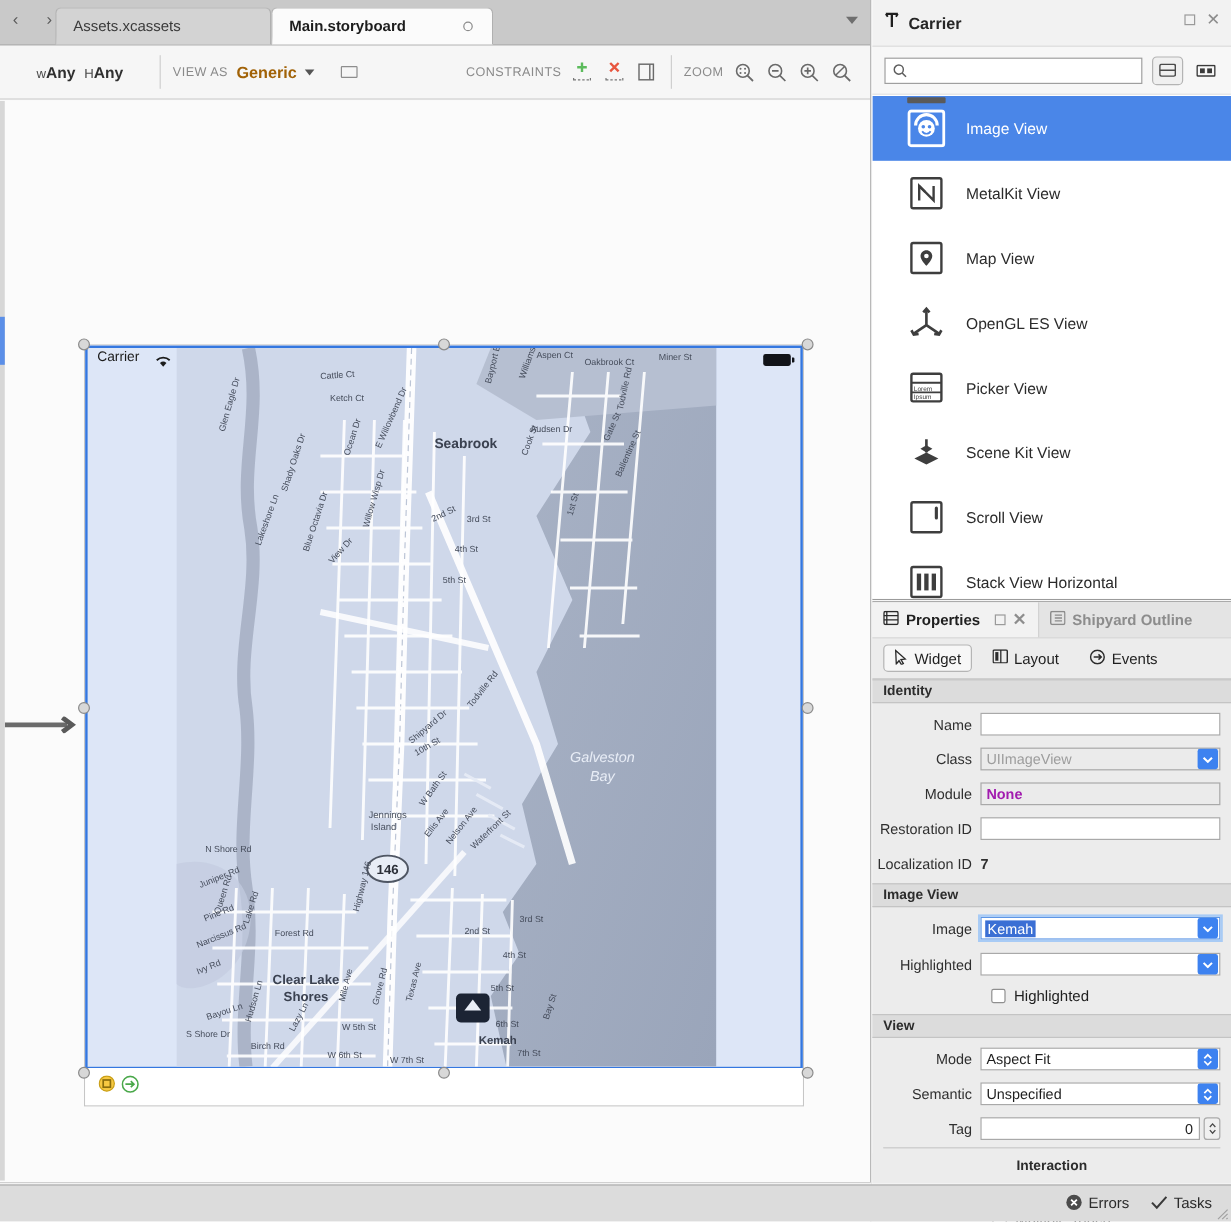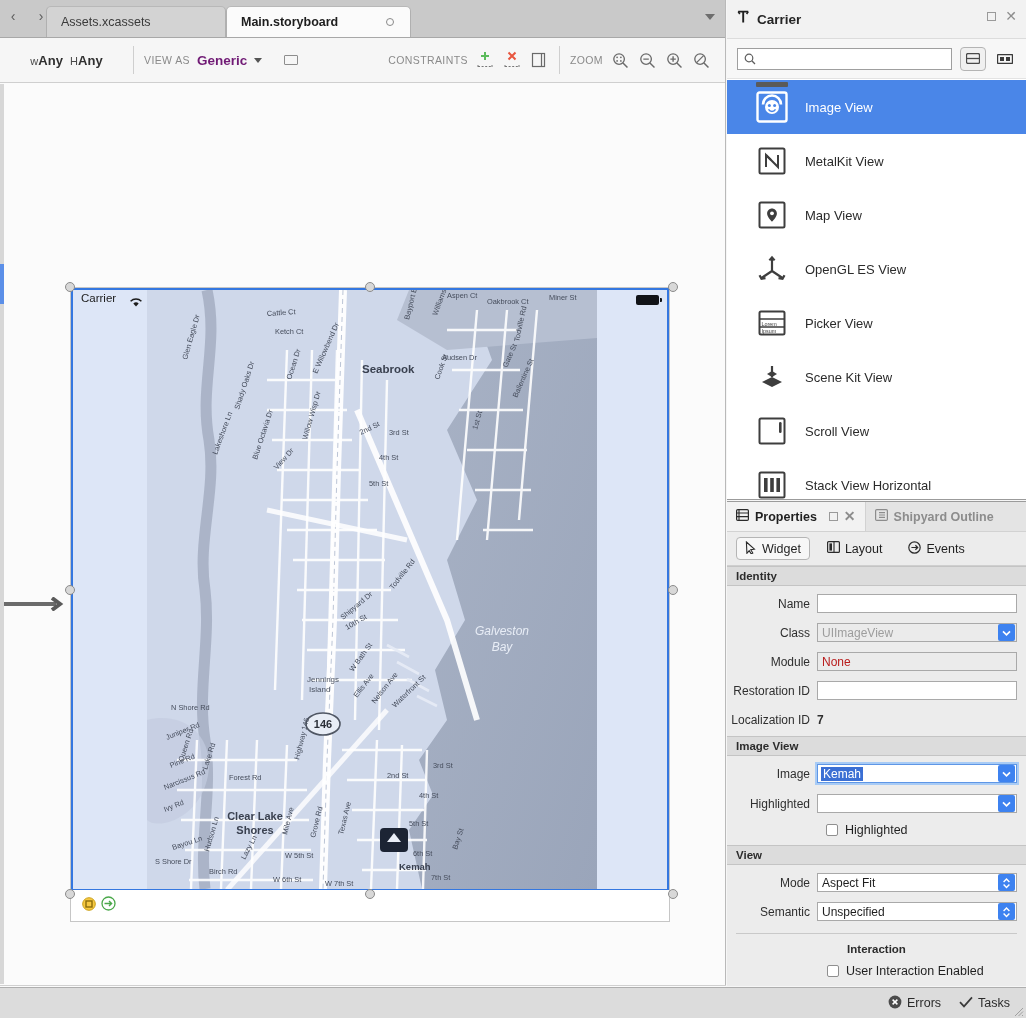--- a/index.html
+++ b/index.html
@@ -38,21 +38,21 @@
   
   .etoolbar { position: relative; height: 45px; background: #f6f6f6;
               border-bottom: 1px solid #cfcfcf; display: flex; align-items: center;
               font-size: 12px; color: #4a4a4a; }
   .sizeclass { width: 133px; text-align: center; font-size: 13px; color: #303030; }
   .sizeclass b { font-weight: 700; }
   .sizeclass span.pre { font-size: 11px; color: #4a4a4a; }
   .vsep { width: 1px; height: 28px; background: #cfcfcf; }
   .tgroup { display: flex; align-items: center; gap: 7px; padding: 0 10px; }
   .lbl { font-size: 10.5px; letter-spacing: .4px; color: #8a8a8a; text-transform: uppercase; }
-  .valsel { font-size: 13.5px; color: #701a75; font-weight: 600; }
+  .valsel { font-size: 13.5px; color: #a16207; font-weight: 600; }
   .caret { width: 0; height: 0; border-left: 4px solid transparent;
            border-right: 4px solid transparent; border-top: 5px solid #555; }
   .devbox { width: 14px; height: 10px; border: 1px solid #8d8d8d; border-radius: 1px; }
   .mag { width: 17px; height: 17px; }
   .cbtn { width: 20px; height: 20px; display: flex; align-items: center; justify-content: center; }
 
   
   .canvas { position: absolute; left: 0; top: 84px; right: 0; bottom: 34px;
             background: #fbfbfb; overflow: hidden; }
   .leftscroll { position: absolute; left: 0; top: 0; width: 4px; height: 100%;
@@ -125,21 +125,21 @@
   .secthdr { height: 20px; background: #dcdcdc; border-top: 1px solid #c4c4c4;
              border-bottom: 1px solid #c4c4c4; display: flex; align-items: center;
              padding-left: 9px; font-size: 11.5px; font-weight: 700; color: #2c2c2c; }
   .secthdr.ctr { justify-content: center; padding-left: 0; background: #ececec;
                  border: 0; height: 22px; }
   .frow { height: 23px; display: flex; align-items: center; gap: 0; padding: 0 9px 0 0; }
   .flabel { width: 90px; text-align: right; padding-right: 7px; font-size: 12px; color: #2f2f2f; }
   .fctl { flex: 1; height: 19px; position: relative; }
   .tfield { width: 100%; height: 19px; background: #fff; border: 1px solid #a9a9a9;
             font-size: 12px; padding: 0 4px; display: flex; align-items: center; color: #1e1e1e; }
-  .tfield.ro { background: #ebebeb; color: #b91c1c; }
+  .tfield.ro { background: #ebebeb; color: #a21caf; font-weight: bold; }
   .tfield.num { justify-content: flex-end; padding-right: 5px; }
   .combo { width: 100%; height: 19px; background: #fff; border: 1px solid #a9a9a9;
            display: flex; align-items: center; }
   .combo .v { flex: 1; font-size: 12px; padding-left: 4px; color: #1e1e1e; overflow: hidden;
               white-space: nowrap; }
   .combo .arrow { width: 17px; height: 17px; background: #3d82f0; display: flex;
                   align-items: center; justify-content: center; margin: 0 1px 0 0; border-radius: 2px; }
   .combo.focus { outline: 2px solid #a8cbf5; border-color: #5e96e6; }
   .combo .v.hl { background: #3b6fd4; color: #fff; display: inline-block; flex: 0 0 auto;
                  padding: 0 2px; margin-left: 3px; }
@@ -759,20 +759,31 @@
           <span class="arrow">
             <svg width="9" height="12" viewBox="0 0 9 12">
                 <path d="M1.6 5L4.5 2 7.4 5M1.6 7.4l2.9 3 2.9-3" stroke="#fff" stroke-width="1.4" fill="none"></path>
               </svg>
           </span>
         </div>
       </div>
     </div>
     <div style="height:6px"></div>
 
+    <div class="frow">
+      <div class="flabel">Tag</div>
+      <div class="fctl" style="display:flex;align-items:center">
+        <div class="tfield num">0</div>
+        <div class="stepper">
+          <svg width="7" height="11" viewBox="0 0 7 11">
+              <path d="M1.2 4.2L3.5 1.6l2.3 2.6M1.2 6.8l2.3 2.6 2.3-2.6" stroke="#4a4a4a" stroke-width="1.1" fill="none"></path>
+            </svg>
+        </div>
+      </div>
+    </div>
 
     <div class="hsep"></div>
 
     <div class="secthdr ctr">
       <span>Interaction</span>
     </div>
 
     <div class="crow" style="padding-left:100px">
       <span class="chk"></span>
       <span>User Interaction Enabled</span>

